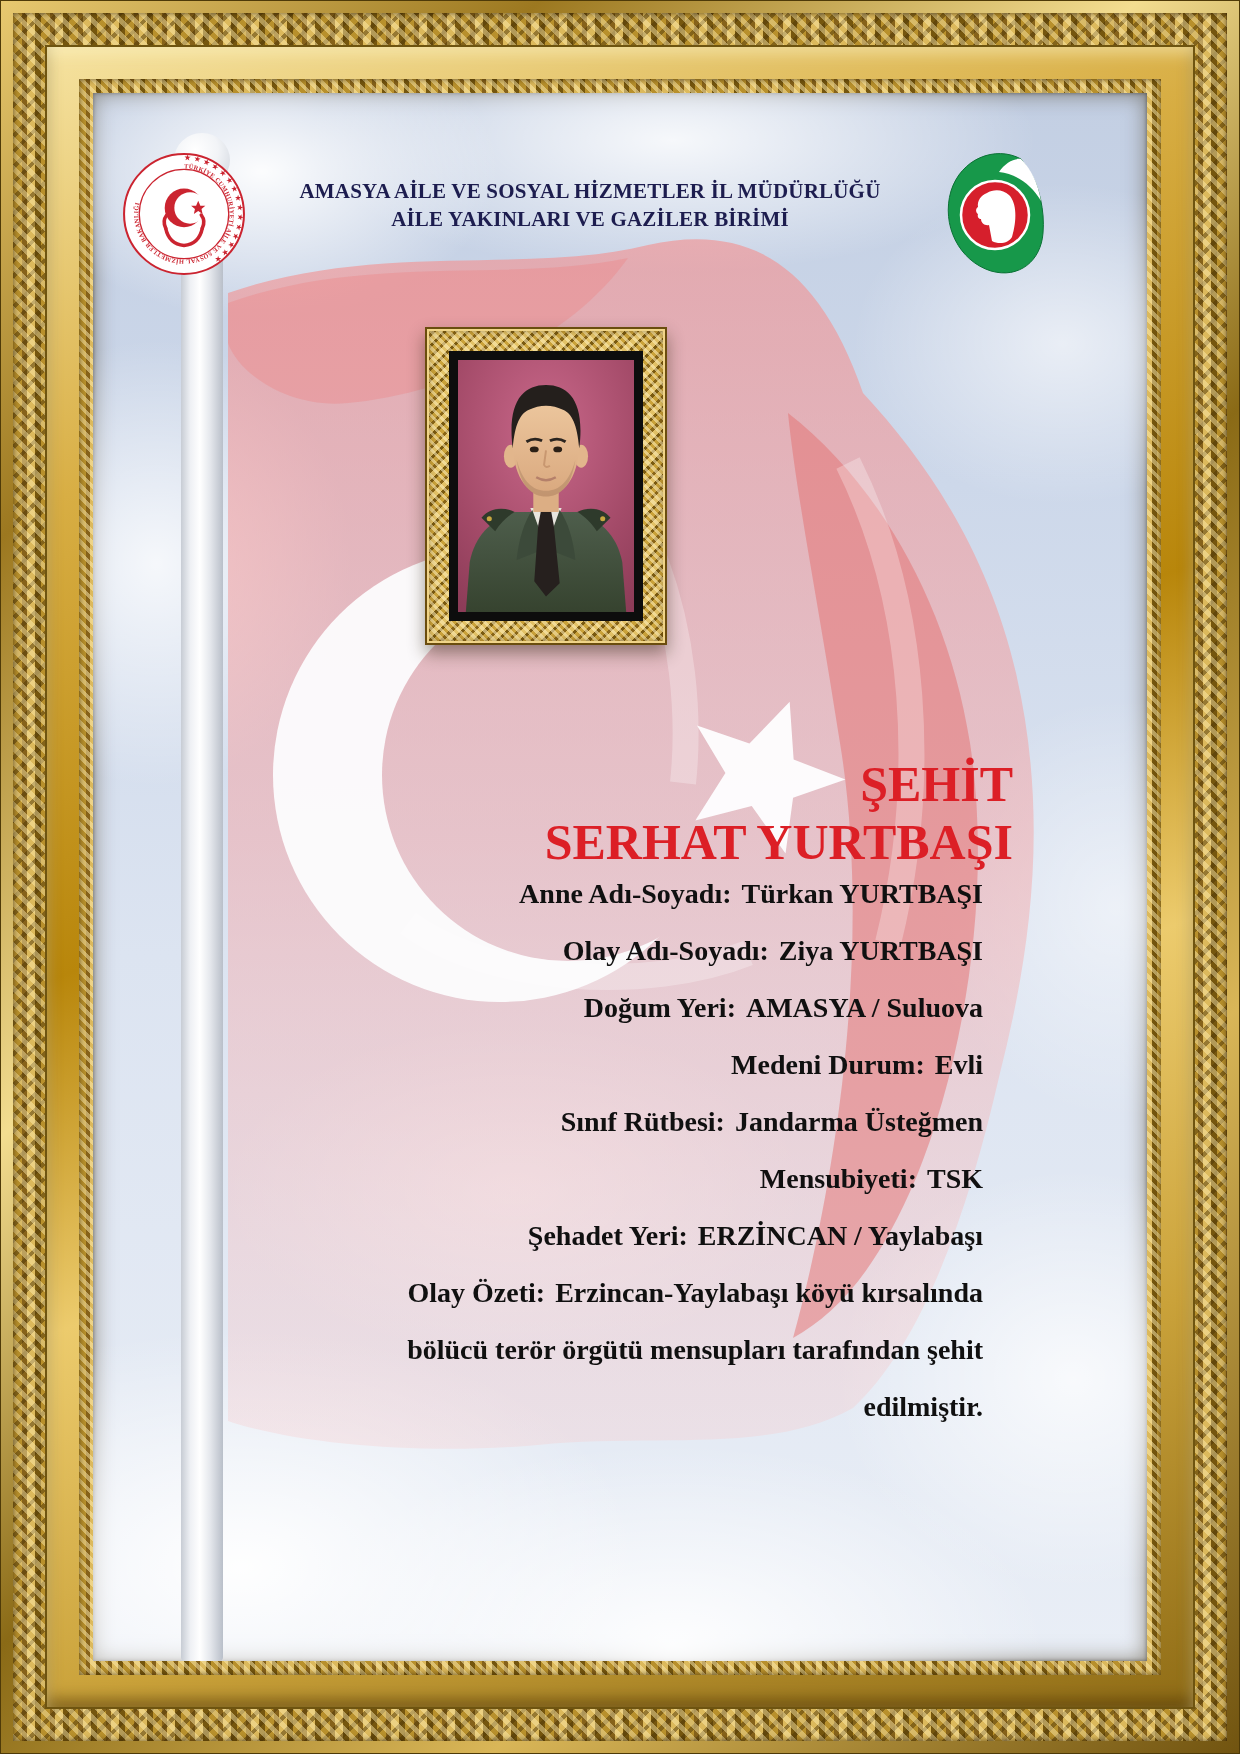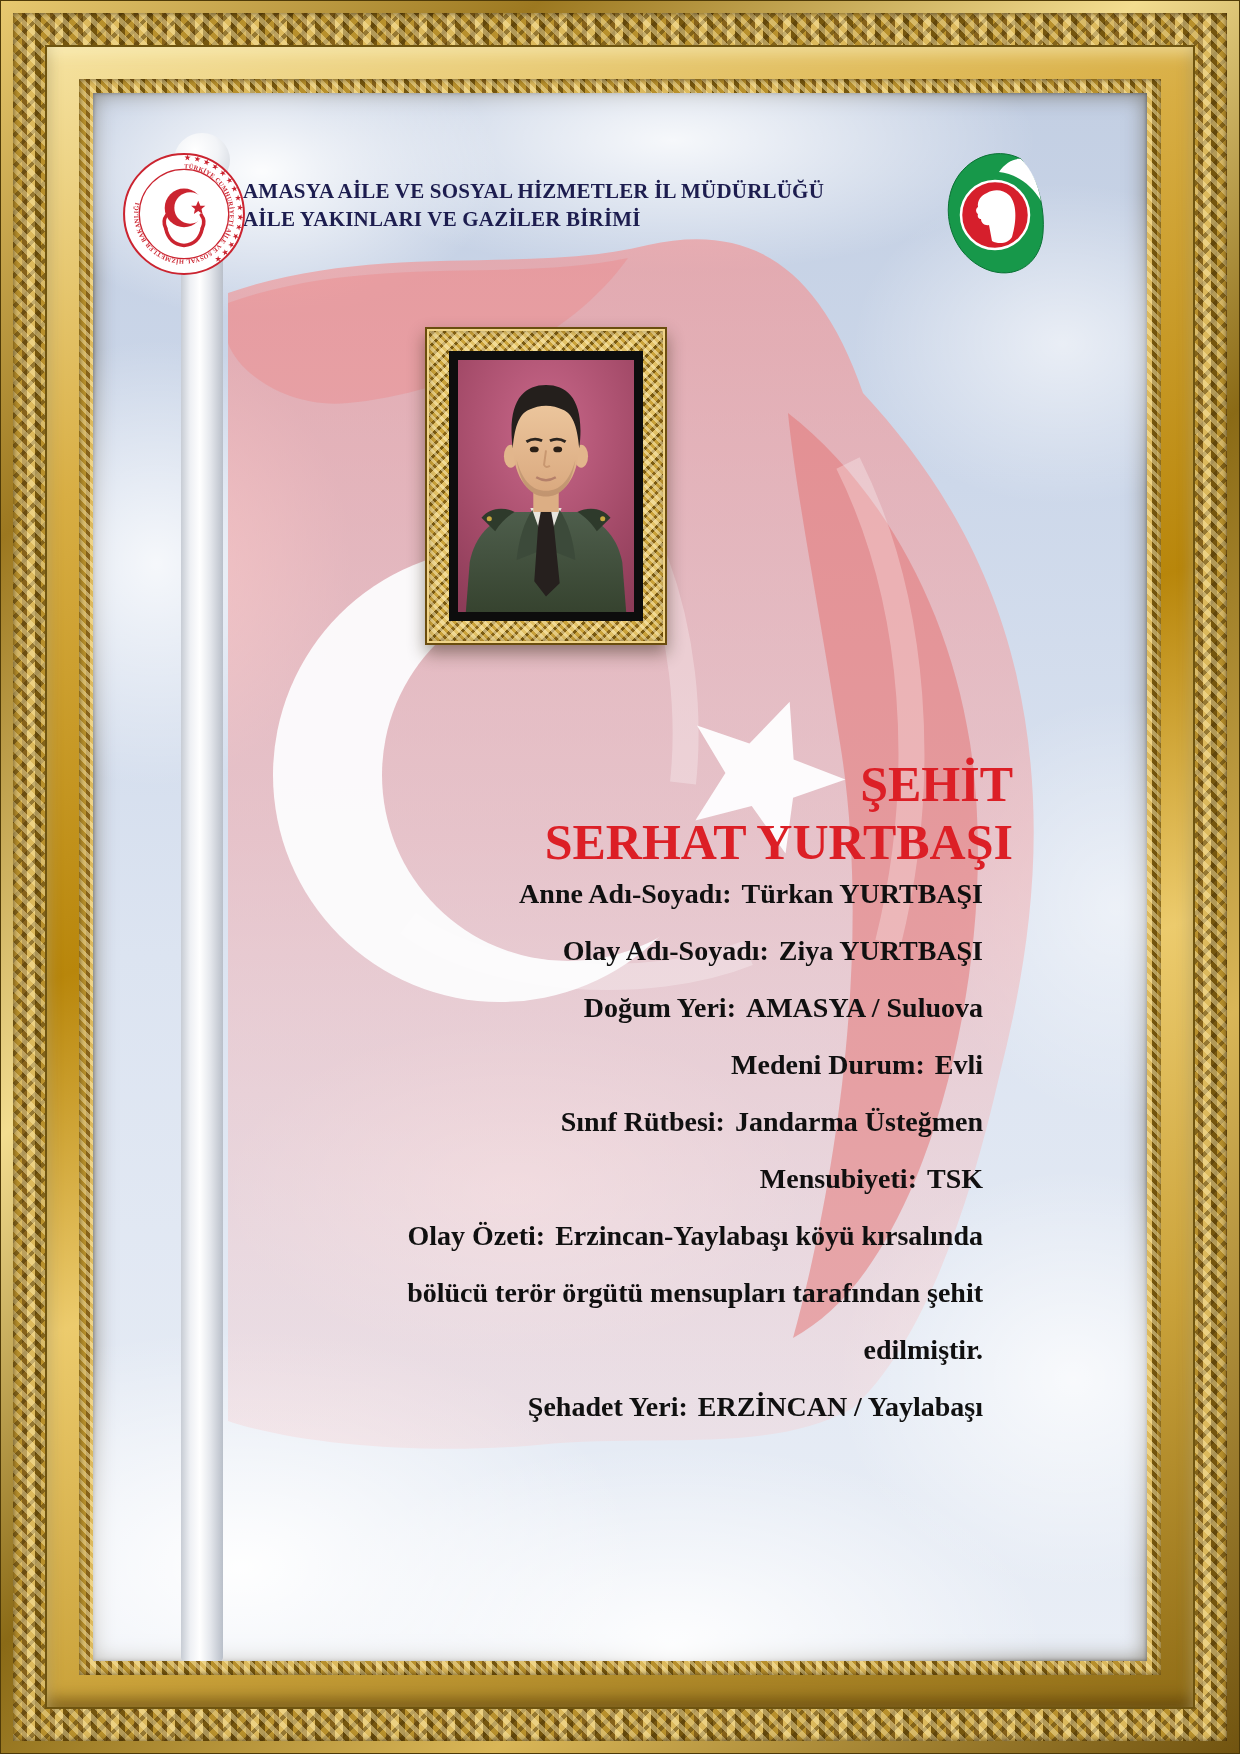--- a/index.html
+++ b/index.html
@@ -45,21 +45,21 @@
       background:linear-gradient(90deg,#c7ccd4 0%,#eef0f4 22%,#ffffff 45%,#e4e7ec 70%,#b9bfc9 100%);
       border-radius:4px;}
   .pole-ball{position:absolute;left:81px;top:40px;width:56px;height:54px;z-index:3;border-radius:50%;
       background:radial-gradient(circle at 38% 32%,#ffffff 0%,#f2f4f7 45%,#c9cfd8 100%);}
   .pole-collar{position:absolute;left:96px;top:90px;width:26px;height:10px;z-index:3;
       background:linear-gradient(90deg,#cdd2da,#fff,#c4cad3);border-radius:3px;}
 
   .flag{position:absolute;left:135px;top:130px;width:840px;height:1235px;z-index:2;}
 
   
-  .hdr-text{position:absolute;left:150px;right:210px;top:84px;z-index:4;text-align:left;
+  .hdr-text{position:absolute;left:150px;right:210px;top:84px;z-index:4;text-align:center;
       color:#1d1d4f;font-weight:bold;font-size:21px;line-height:28px;letter-spacing:.2px;}
   .seal{position:absolute;left:28px;top:58px;width:126px;height:126px;z-index:6;}
   .emblem{position:absolute;left:850px;top:56px;width:104px;height:130px;z-index:6;}
 
   
   .photo-frame{position:absolute;left:332px;top:234px;width:242px;height:318px;z-index:5;box-sizing:border-box;
       padding:22px;border:2px solid #6a4d0e;
       background:
         repeating-linear-gradient(45deg, rgba(255,240,190,.55) 0 3px, rgba(255,240,190,0) 3px 6px),
         repeating-linear-gradient(135deg,#caa23a 0 5px,#8a6618 5px 8px,#e3c267 8px 13px,#7a5a10 13px 16px);
@@ -207,21 +207,21 @@
         <div>SERHAT YURTBAŞI</div>
       </div>
 
       <div class="fields">
         <div class="fld"><span class="lbl">Anne Adı-Soyadı</span><span class="colon">:</span><span class="val">Türkan YURTBAŞI</span></div>
         <div class="fld"><span class="lbl">Olay Adı-Soyadı</span><span class="colon">:</span><span class="val">Ziya YURTBAŞI</span></div>
         <div class="fld"><span class="lbl">Doğum Yeri</span><span class="colon">:</span><span class="val">AMASYA / Suluova</span></div>
         <div class="fld"><span class="lbl">Medeni Durum</span><span class="colon">:</span><span class="val">Evli</span></div>
         <div class="fld"><span class="lbl">Sınıf Rütbesi</span><span class="colon">:</span><span class="val">Jandarma Üsteğmen</span></div>
         <div class="fld"><span class="lbl">Mensubiyeti</span><span class="colon">:</span><span class="val">TSK</span></div>
+        <div class="fld"><span class="lbl">Şehadet Yeri</span><span class="colon">:</span><span class="val">ERZİNCAN / Yaylabaşı</span></div>
         <div class="fld wrap"><span class="lbl">Olay Özeti</span><span class="colon">:</span><span class="val">Erzincan-Yaylabaşı köyü kırsalında bölücü terör örgütü mensupları tarafından şehit edilmiştir.</span></div>
-        <div class="fld"><span class="lbl">Şehadet Yeri</span><span class="colon">:</span><span class="val">ERZİNCAN / Yaylabaşı</span></div>
       </div>
 
     </div>
    </div>
   </div>
  </div>
 </div>
 
 </body></html>

